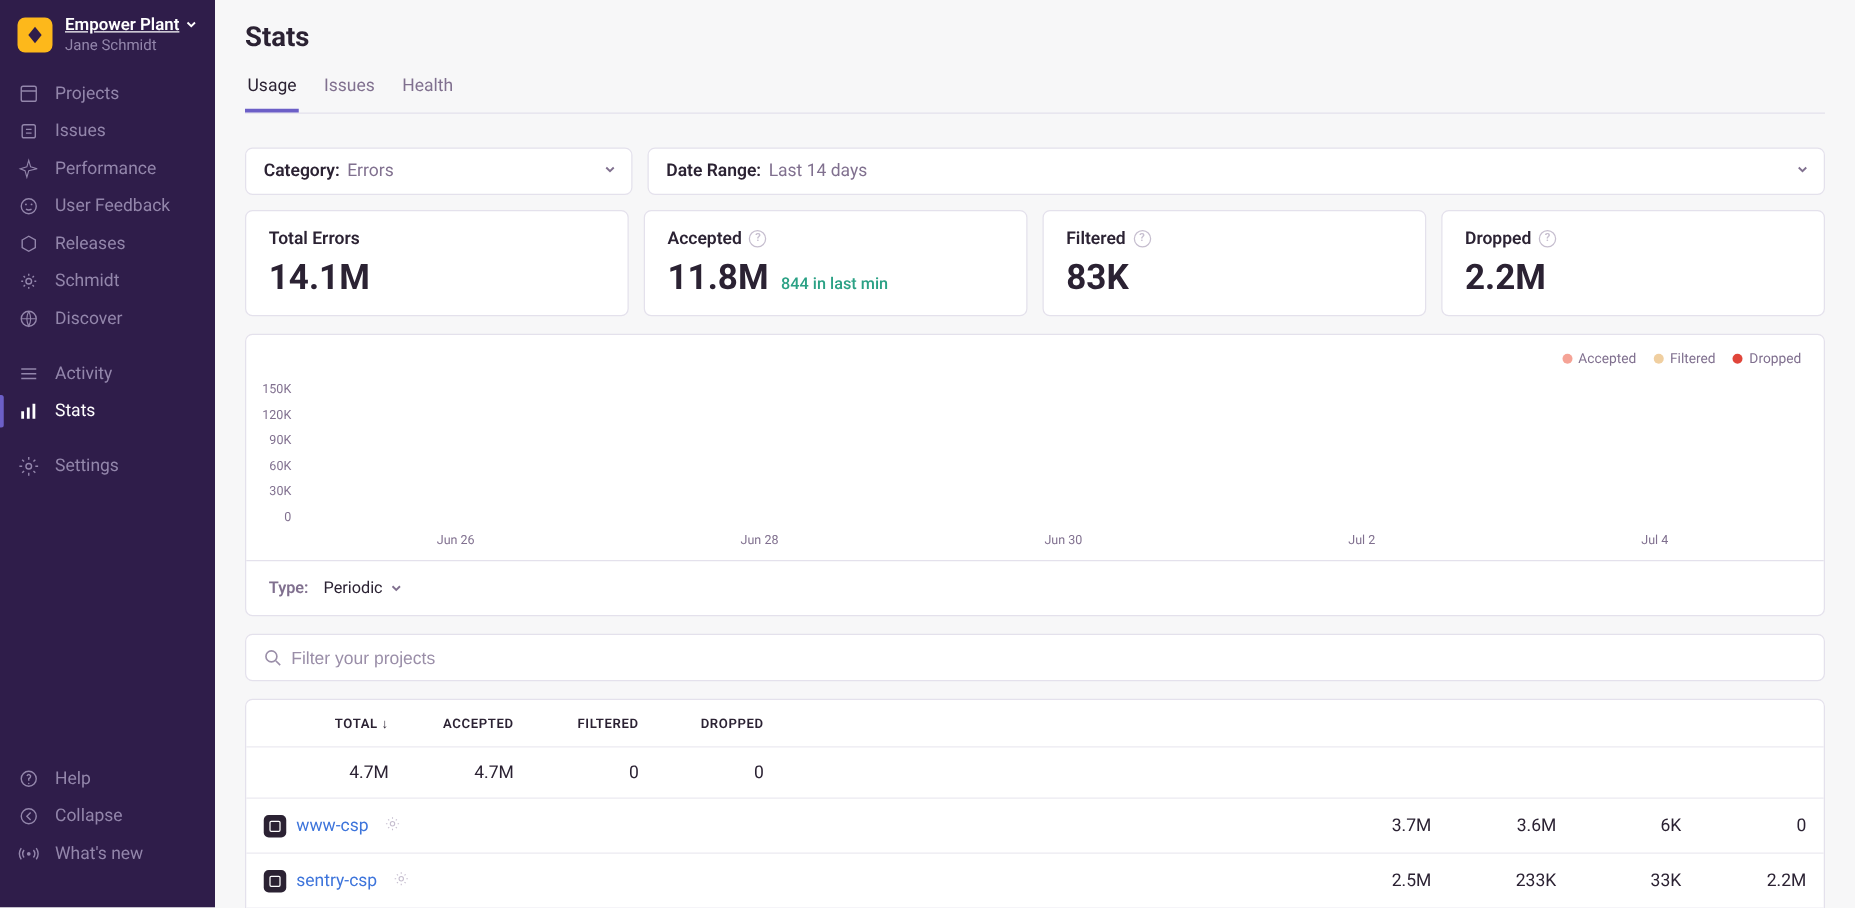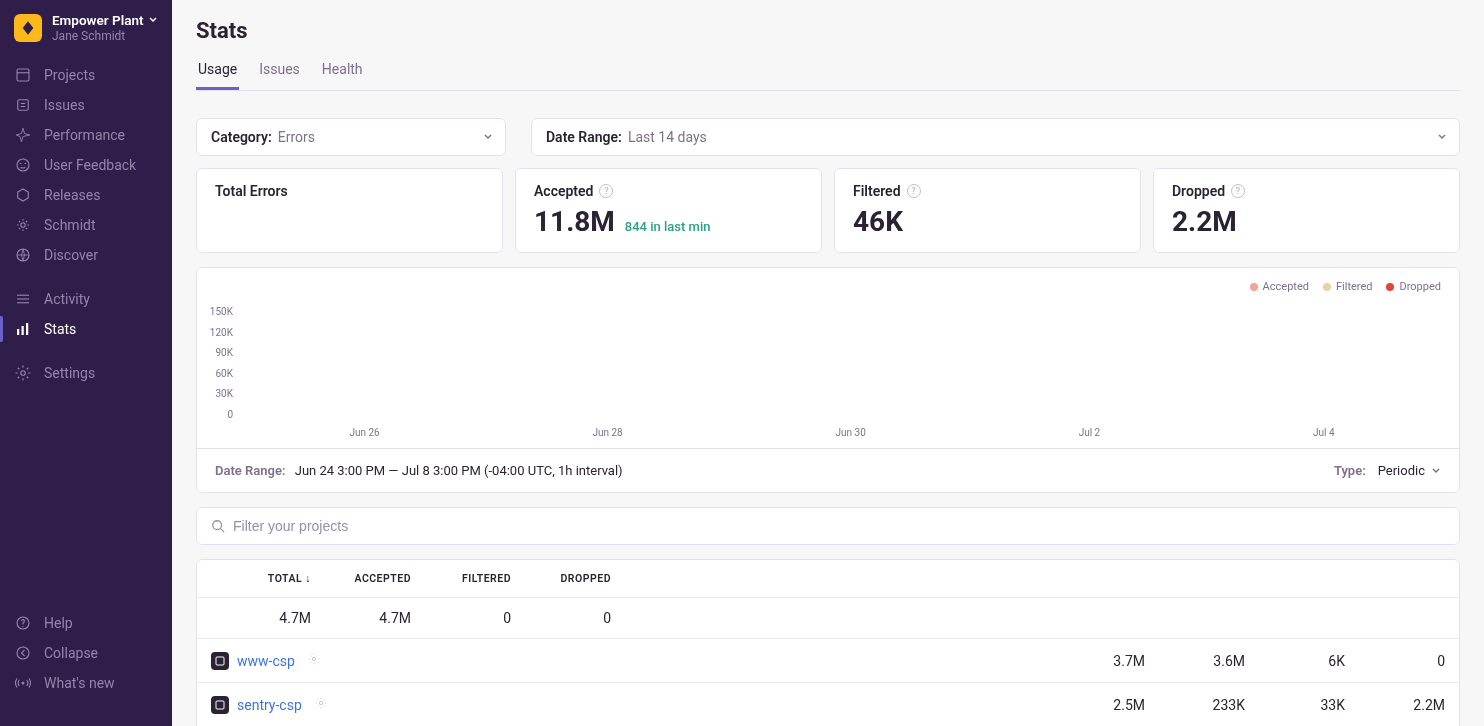--- a/index.html
+++ b/index.html
@@ -3,38 +3,38 @@
 <meta charset="utf-8">
 <style>
 * { margin: 0; padding: 0; box-sizing: border-box; }
 body { font-family: -apple-system, BlinkMacSystemFont, "Segoe UI", Roboto, sans-serif; background: #f7f7f8; color: #2b2233; width: 1484px; height: 726px; overflow: hidden; display: flex; }
 
 
 .sidebar { width: 172px; background: #2f1d4a; color: #a396b8; display: flex; flex-direction: column; flex-shrink: 0; }
 .org-header { display: flex; align-items: center; padding: 12px 14px 10px; gap: 10px; }
 .org-logo { width: 28px; height: 28px; background: #fdb81b; border-radius: 6px; display: flex; align-items: center; justify-content: center; flex-shrink: 0; }
 .org-info { display: flex; flex-direction: column; line-height: 1.25; }
-.org-name { color: #fff; font-weight: 600; font-size: 13.5px; display: flex; align-items: center; gap: 4px; }
+.org-name { color: #fff; font-weight: 600; font-size: 13.5px; display: flex; align-items: center; gap: 4px; text-decoration: underline; }
 .org-user { color: #9386ab; font-size: 12px; }
 .nav { flex: 1; padding-top: 6px; }
 .nav-item { display: flex; align-items: center; gap: 12px; padding: 6px 14px; font-size: 14px; color: #9386ab; cursor: pointer; position: relative; }
 .nav-item.active { color: #fff; }
 .nav-item.active::before { content: ""; position: absolute; left: 0; top: 2px; bottom: 2px; width: 3px; background: #6c5fc7; border-radius: 0 2px 2px 0; }
 .nav-icon { width: 18px; height: 18px; display: flex; align-items: center; justify-content: center; flex-shrink: 0; }
 .nav-bottom { padding-bottom: 28px; }
 .nav-spacer { height: 14px; }
 
 
 .main { flex: 1; overflow: auto; padding: 18px 24px 0; }
 .page-title { font-size: 22px; font-weight: 700; color: #2b2233; margin-bottom: 14px; }
 .tabs { display: flex; gap: 18px; border-bottom: 1px solid #e4e1ec; margin-bottom: 18px; }
 .tab { font-size: 14px; color: #80708f; padding: 4px 2px 10px; cursor: pointer; border-bottom: 3px solid transparent; }
 .tab.active { color: #2b2233; border-bottom-color: #6c5fc7; }
 
-.filter-row { display: flex; gap: 25px; margin-bottom: 12px; margin-top: 27px; }
+.filter-row { display: flex; gap: 12px; margin-bottom: 12px; margin-top: 27px; }
 .filter-box { background: #fff; border: 1px solid #e4e1ec; border-radius: 6px; padding: 10px 14px; display: flex; align-items: center; font-size: 14px; position: relative; }
 .filter-box .label { font-weight: 600; color: #2b2233; margin-right: 6px; }
 .filter-box .value { color: #80708f; }
 .filter-box .chev { position: absolute; right: 12px; color: #80708f; }
 .filter-cat { width: 310px; }
 .filter-date { flex: 1; }
 
 .cards { display: flex; gap: 12px; margin-bottom: 14px; }
 .card { background: #fff; border: 1px solid #e4e1ec; border-radius: 6px; padding: 14px 18px; flex: 1; }
 .card-label { font-size: 14px; font-weight: 600; color: #2b2233; display: flex; align-items: center; gap: 6px; }
@@ -245,28 +245,29 @@
       <span class="value">Last 14 days</span>
       <span class="chev"><svg width="10" height="10" viewBox="0 0 10 10">
             <path d="M2 3 L5 6 L8 3" stroke="#80708f" stroke-width="1.5" fill="none"></path>
           </svg></span>
     </div>
   </div>
 
   <div class="cards" id="cards">
       <div class="card">
         <div class="card-label">Total Errors </div>
+        <div class="card-value">14.1M</div>
       </div>
       <div class="card">
         <div class="card-label">Accepted <span class="help-icon">?</span></div>
         <div class="card-value">11.8M<span class="card-sub">844 in last min</span></div>
       </div>
       <div class="card">
         <div class="card-label">Filtered <span class="help-icon">?</span></div>
-        <div class="card-value">46K</div>
+        <div class="card-value">83K</div>
       </div>
       <div class="card">
         <div class="card-label">Dropped <span class="help-icon">?</span></div>
         <div class="card-value">2.2M</div>
       </div>
     </div>
 
   <div class="chart-panel">
     <div class="chart-top">
       <div class="legend" id="legend">
@@ -1193,24 +1194,20 @@
       </div>
       <div class="x-axis" id="xaxis">
           <span>Jun 26</span>
           <span>Jun 28</span>
           <span>Jun 30</span>
           <span>Jul 2</span>
           <span>Jul 4</span>
         </div>
     </div>
     <div class="chart-footer">
-      <div>
-        <span class="label">Date Range:</span>
-        <span class="value">Jun 24 3:00 PM — Jul 8 3:00 PM (-04:00 UTC, 1h interval)</span>
-      </div>
       <div class="type-sel">
         <span class="label">Type:</span>
         <span class="value">Periodic</span>
         <svg width="10" height="10" viewBox="0 0 10 10">
             <path d="M2 3 L5 6 L8 3" stroke="#80708f" stroke-width="1.5" fill="none"></path>
           </svg>
       </div>
     </div>
   </div>
 

